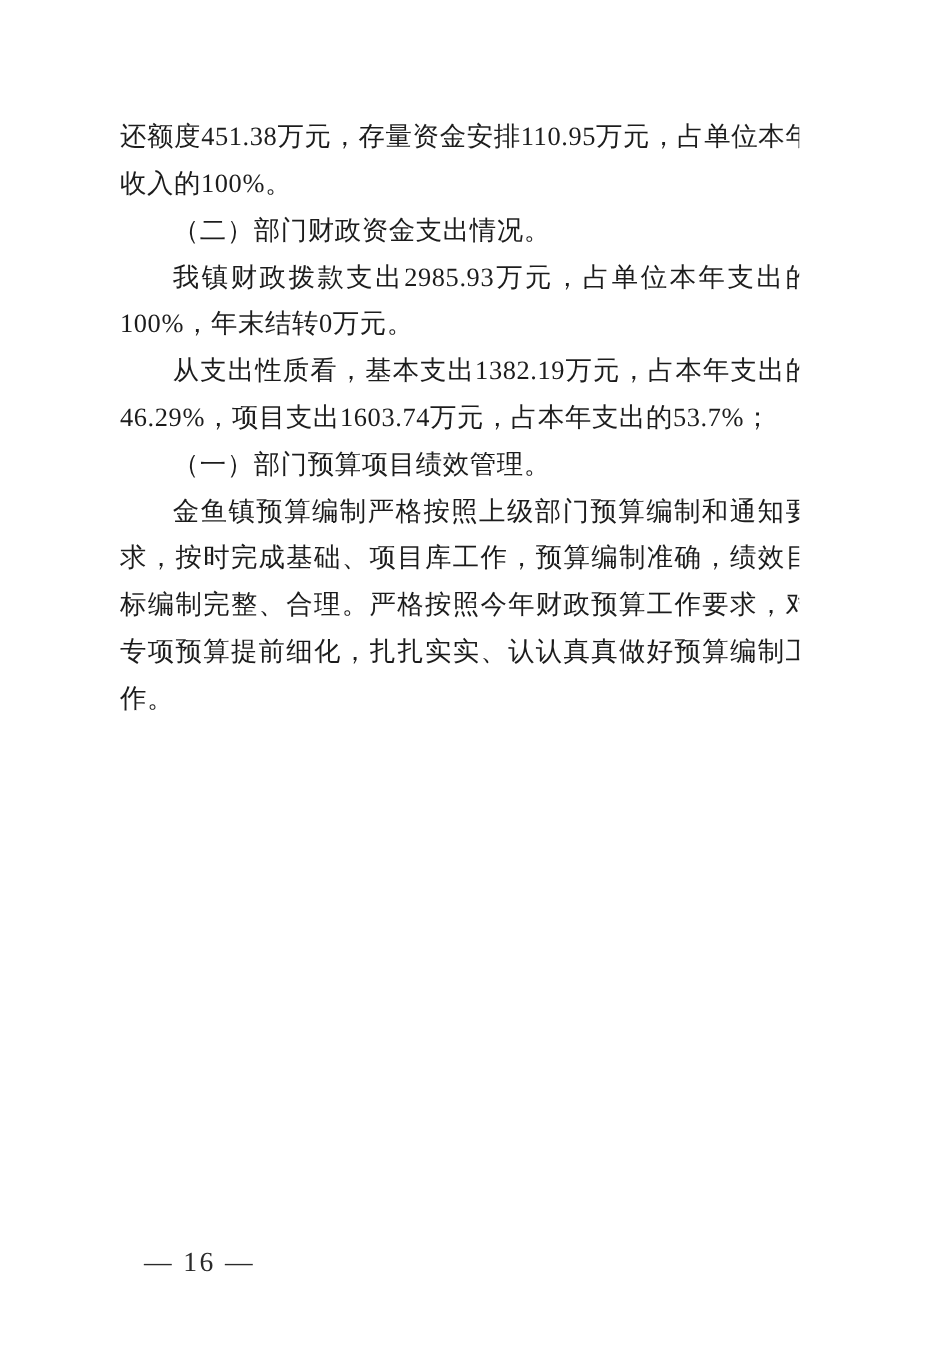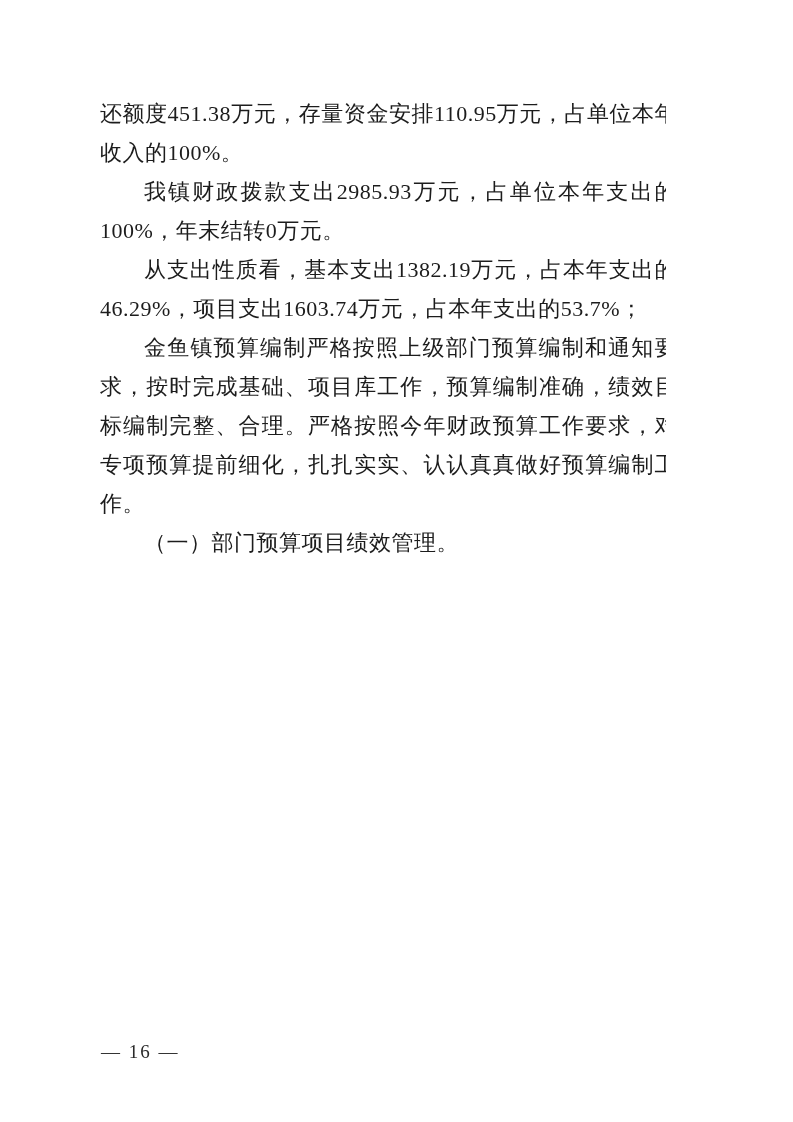--- a/index.html
+++ b/index.html
@@ -35,45 +35,46 @@
   .para.no-indent {
     text-indent: 0;
   }
   .para.heading-bold {
     font-family: "Liberation Sans", "DejaVu Sans", sans-serif;
     font-weight: bold;
     letter-spacing: 0px;
   }
   .page-footer {
     position: absolute;
-    left: 101px;
+    left: 120px;
     top: 1038px;
-    font-size: 19px;
+    font-size: 23px;
     line-height: 28px;
     letter-spacing: 2px;
     color: #2a2a2a;
     font-family: "Liberation Serif", "DejaVu Serif", serif;
   }
 </style>
 </head>
 <body>
 
 <div class="page">
 
   <div class="text-block">
     <p class="para no-indent">还额度451.38万元，存量资金安排110.95万元，占单位本年收入的100%。</p>
 
+    <p class="para">（二）部门财政资金支出情况。</p>
 
     <p class="para">我镇财政拨款支出2985.93万元，占单位本年支出的100%，年末结转0万元。</p>
 
     <p class="para">从支出性质看，基本支出1382.19万元，占本年支出的46.29%，项目支出1603.74万元，占本年支出的53.7%；</p>
 
 
 
+    <p class="para">（一）部门预算项目绩效管理。</p>
+
     <p class="para">金鱼镇预算编制严格按照上级部门预算编制和通知要求，按时完成基础、项目库工作，预算编制准确，绩效目标编制完整、合理。严格按照今年财政预算工作要求，对专项预算提前细化，扎扎实实、认认真真做好预算编制工作。</p>
-
-    <p class="para">（一）部门预算项目绩效管理。</p>
 
   </div>
 
   <div class="page-footer">— 16 —</div>
 
 </div>
 
 </body></html>

